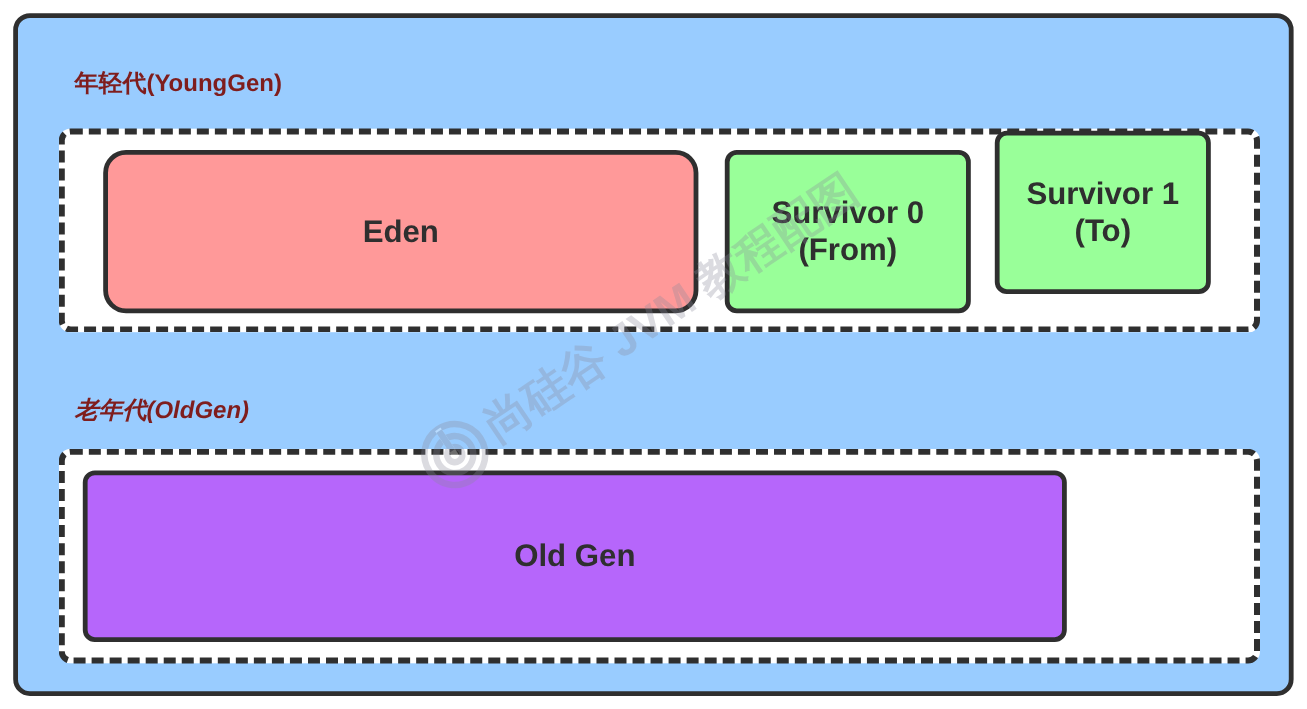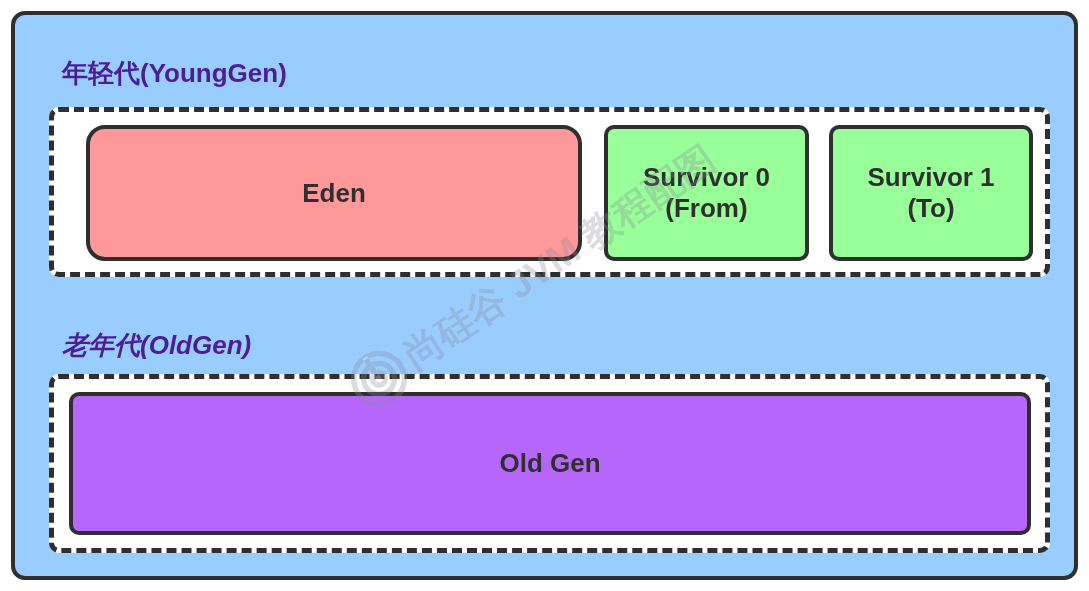--- a/index.html
+++ b/index.html
@@ -28,22 +28,22 @@
     height: 569px;
     box-sizing: border-box;
     background: #99ccff;
     border: 4px solid #2f2f2f;
     border-radius: 14px;
   }
 
   
   .gen-title {
     position: absolute;
-    color: #4c1d95;
-    font-size: 26px;
+    color: #7f1d1d;
+    font-size: 20px;
     font-weight: bold;
     letter-spacing: 0px;
     white-space: nowrap;
   }
   .gen-title.young { left: 47px; top: 41px; }
   .gen-title.old   { left: 47px; top: 313px; font-style: italic; }
 
   
   .region-box {
     position: absolute;
@@ -92,29 +92,29 @@
   }
   .cell.survivor0 {
     left: 589px;
     top: 110px;
     width: 205px;
     height: 136px;
     background: #99ff99;
   }
   .cell.survivor1 {
     left: 814px;
-    top: 110px;
-    width: 204px;
+    top: 94px;
+    width: 180px;
     height: 136px;
     background: #99ff99;
   }
   .cell.oldgen {
     left: 54px;
     top: 377px;
-    width: 962px;
+    width: 820px;
     height: 143px;
     background: #b666fb;
   }
 
   
   .watermark {
     position: absolute;
     left: 336px;
     top: 178px;
     width: 300px;

